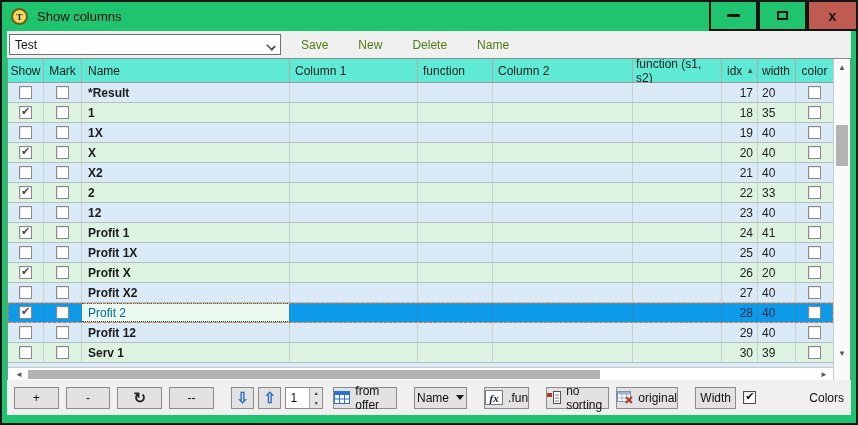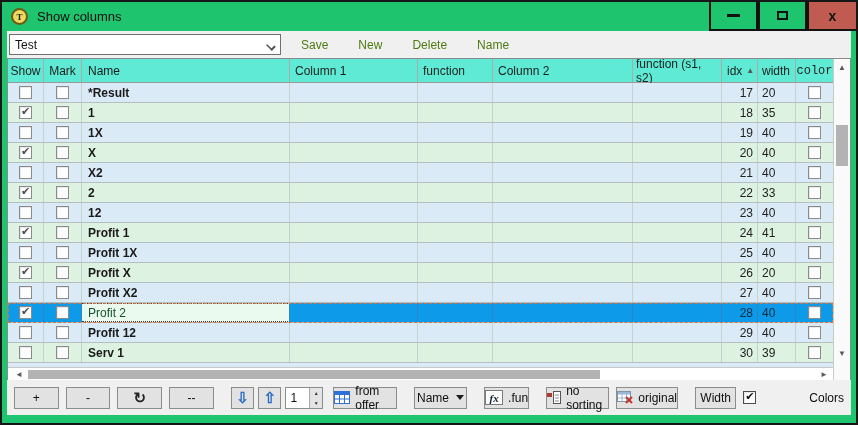--- a/index.html
+++ b/index.html
@@ -47,29 +47,29 @@
   .row.blue  { background:#daeaf7; }
   .row.green { background:#def2e1; }
   .cell { border-right:1px solid #c6d1d1; display:flex; align-items:center; flex:0 0 auto; font-size:12px; color:#222; }
 
   .c-show, .c-mark, .c-color { justify-content:center; }
   .c-show { width:36px; } .c-mark { width:38px; }
   .c-name { flex:1 1 auto; padding:0 6px; font-weight:bold; color:#1a1a1a; }
   .c-col1 { width:128px; } .c-fn1 { width:75px; } .c-col2 { width:140px; } .c-fn2 { width:89px; }
   .c-idx { width:36px; justify-content:flex-end; padding-right:4px; }
   .c-width { width:38px; padding-left:4px; }
-  .c-color { width:37px; border-right:none;font-family:Liberation Mono, monospace; }
+  .c-color { width:37px; border-right:none; }
 
   .cb { width:13px; height:13px; background:#fdfdfd; border:1px solid #8a8a8a; position:relative;
         box-shadow:inset 1px 1px 0 #e9e9e9; }
   .cb.checked::after { content:"\2714"; position:absolute; left:1px; top:-2px; font-size:11px; color:#4d4d4d; }
 
   .row.selected { background:#0d9ae8; outline:1px dashed #d0764a; outline-offset:-1px; }
   .row.selected .cell { border-right-color:#2a86c6; color:#092c44; }
-  .row.selected .c-name { background:#eafaef; font-weight:normal; color:#14532d;
+  .row.selected .c-name { background:#eafaef; font-weight:normal; color:#0369a1;
         border-top:1px dotted #3a3a3a; border-bottom:1px dotted #3a3a3a; }
 
   .partial-row { height:4px; background:#daeaf7; flex:0 0 auto; }
 
   .hscroll { height:14px; background:#fff; position:relative; flex:0 0 auto; border-top:1px solid #c9c9c9; }
   .h-arrow { position:absolute; top:2px; font-size:8px; color:#5a5a5a; line-height:10px; }
   .h-arrow.left { left:7px; } .h-arrow.right { right:5px; }
   .h-thumb { position:absolute; left:20px; width:572px; top:2px; height:9px; background:#b3b3b3; }
 
   .vscroll { flex:0 0 17px; background:#fafafa; border-left:1px solid #c9c9c9; position:relative; }

